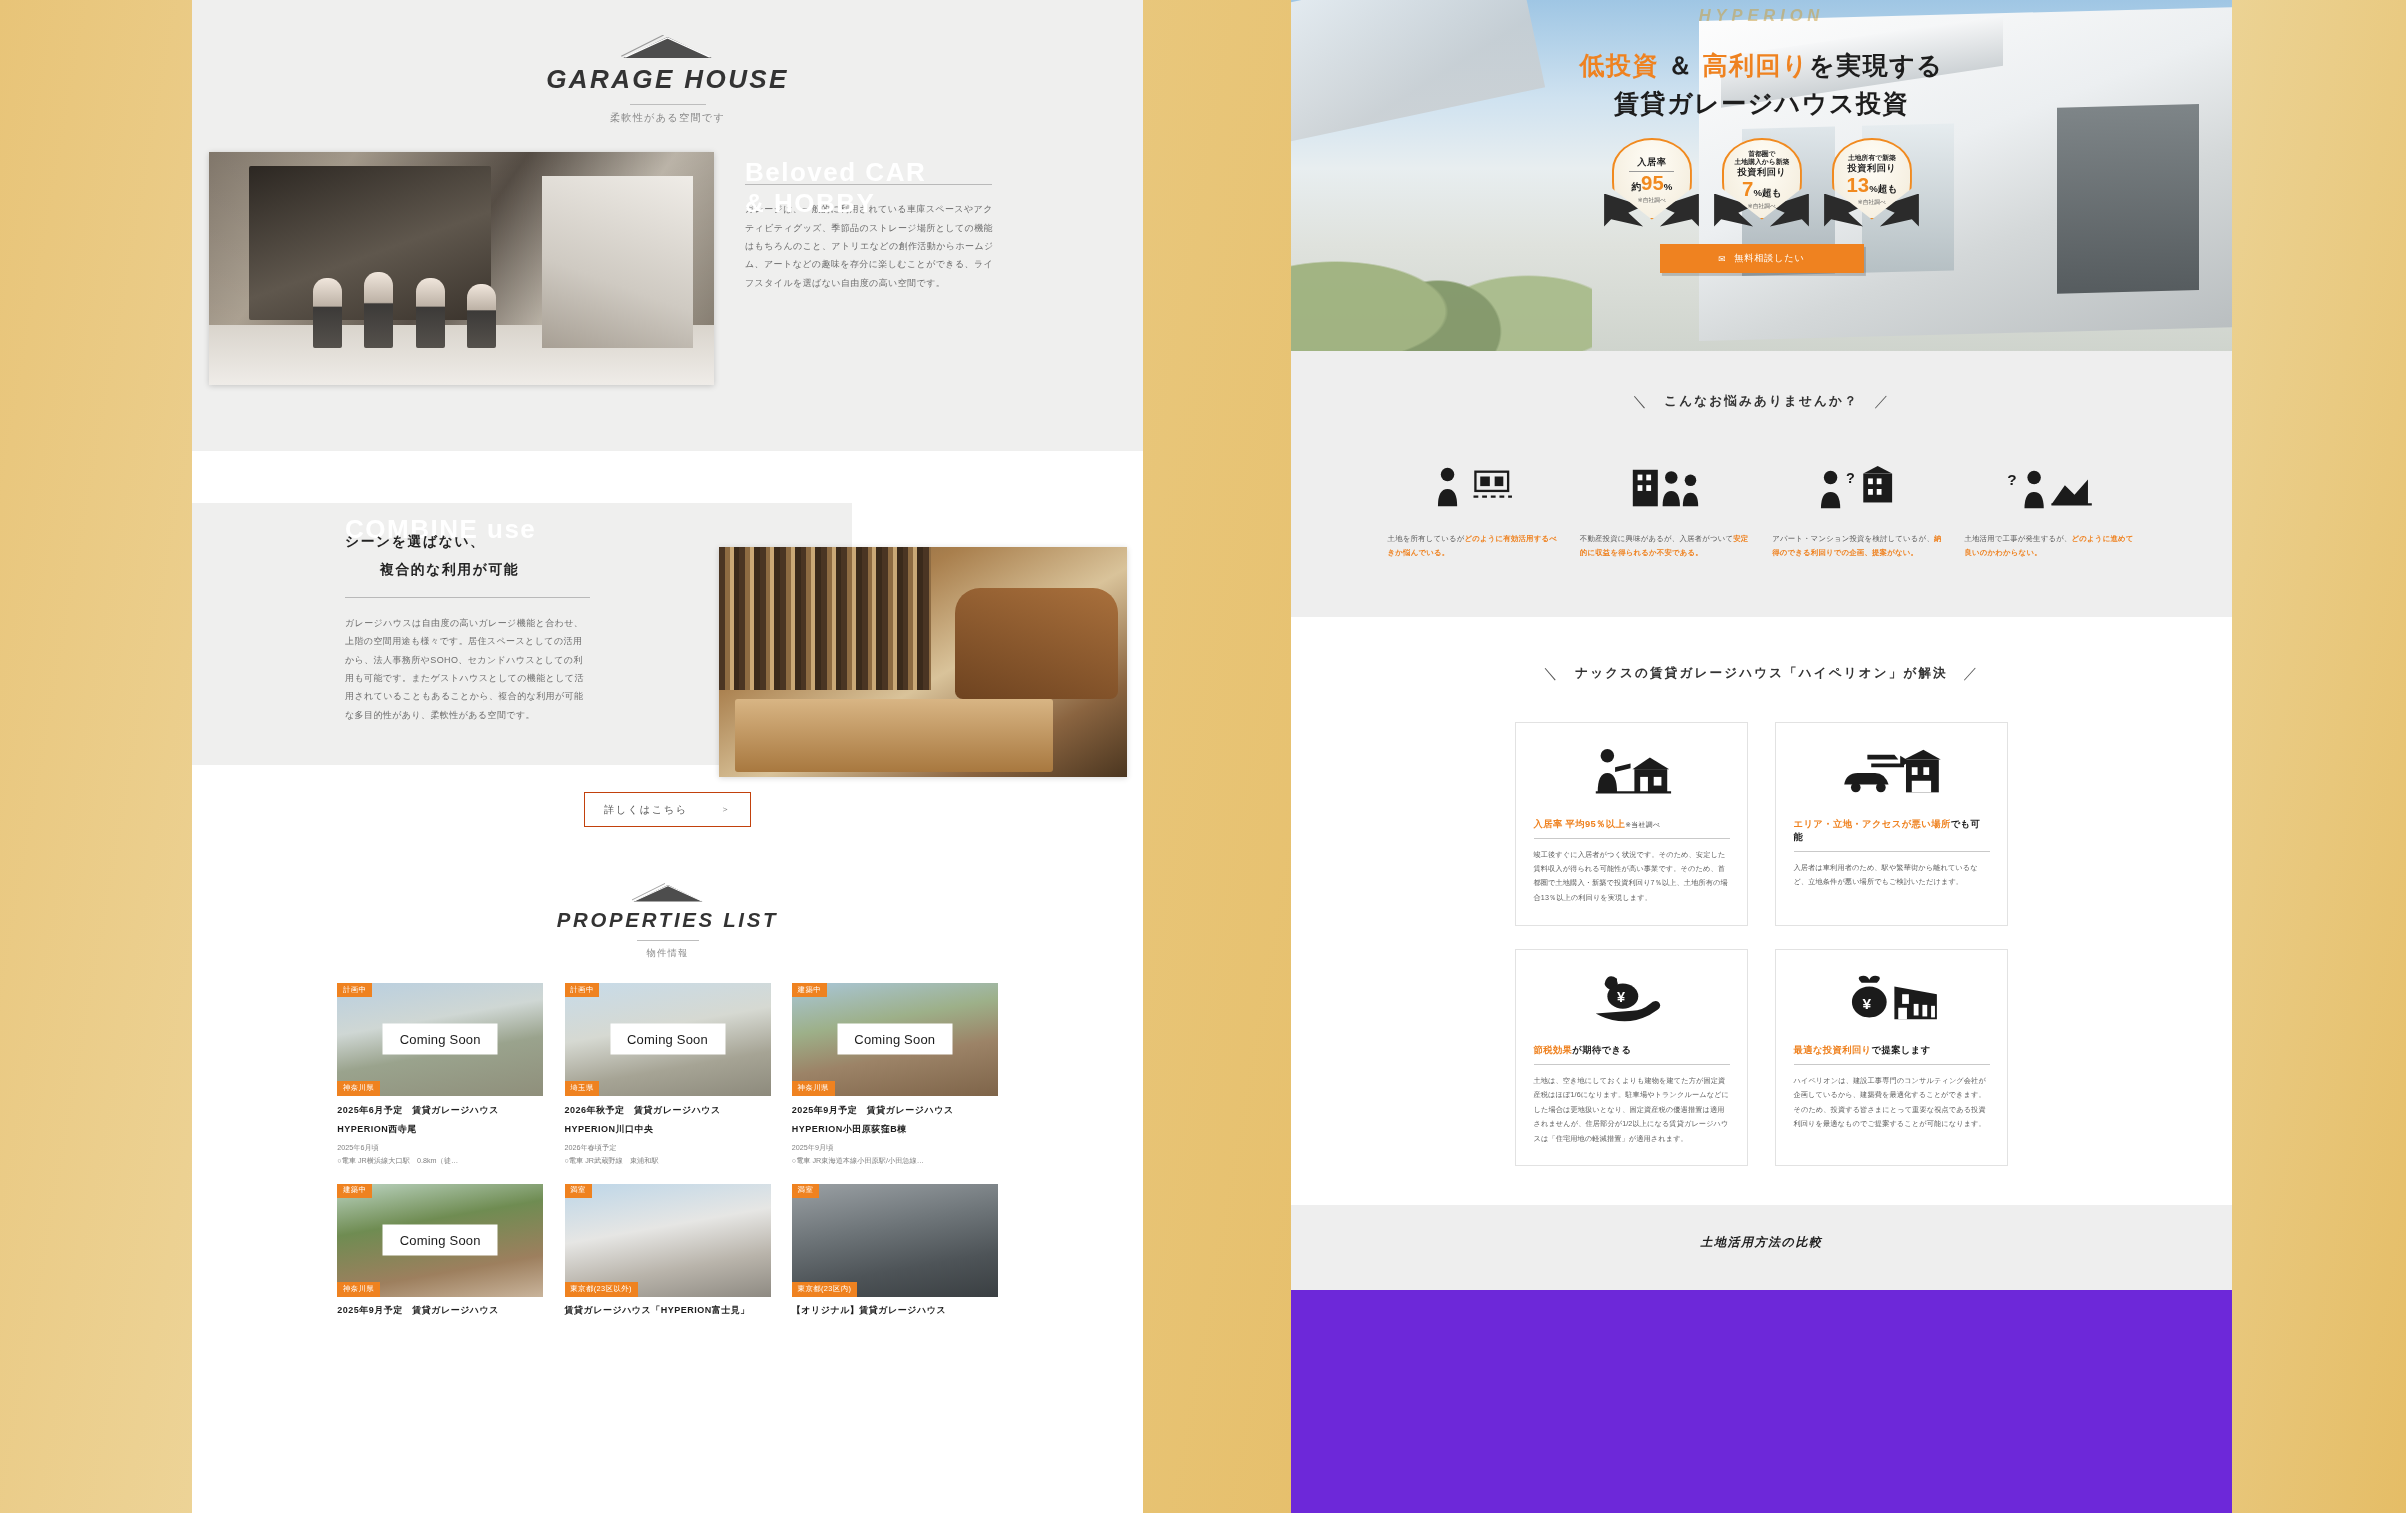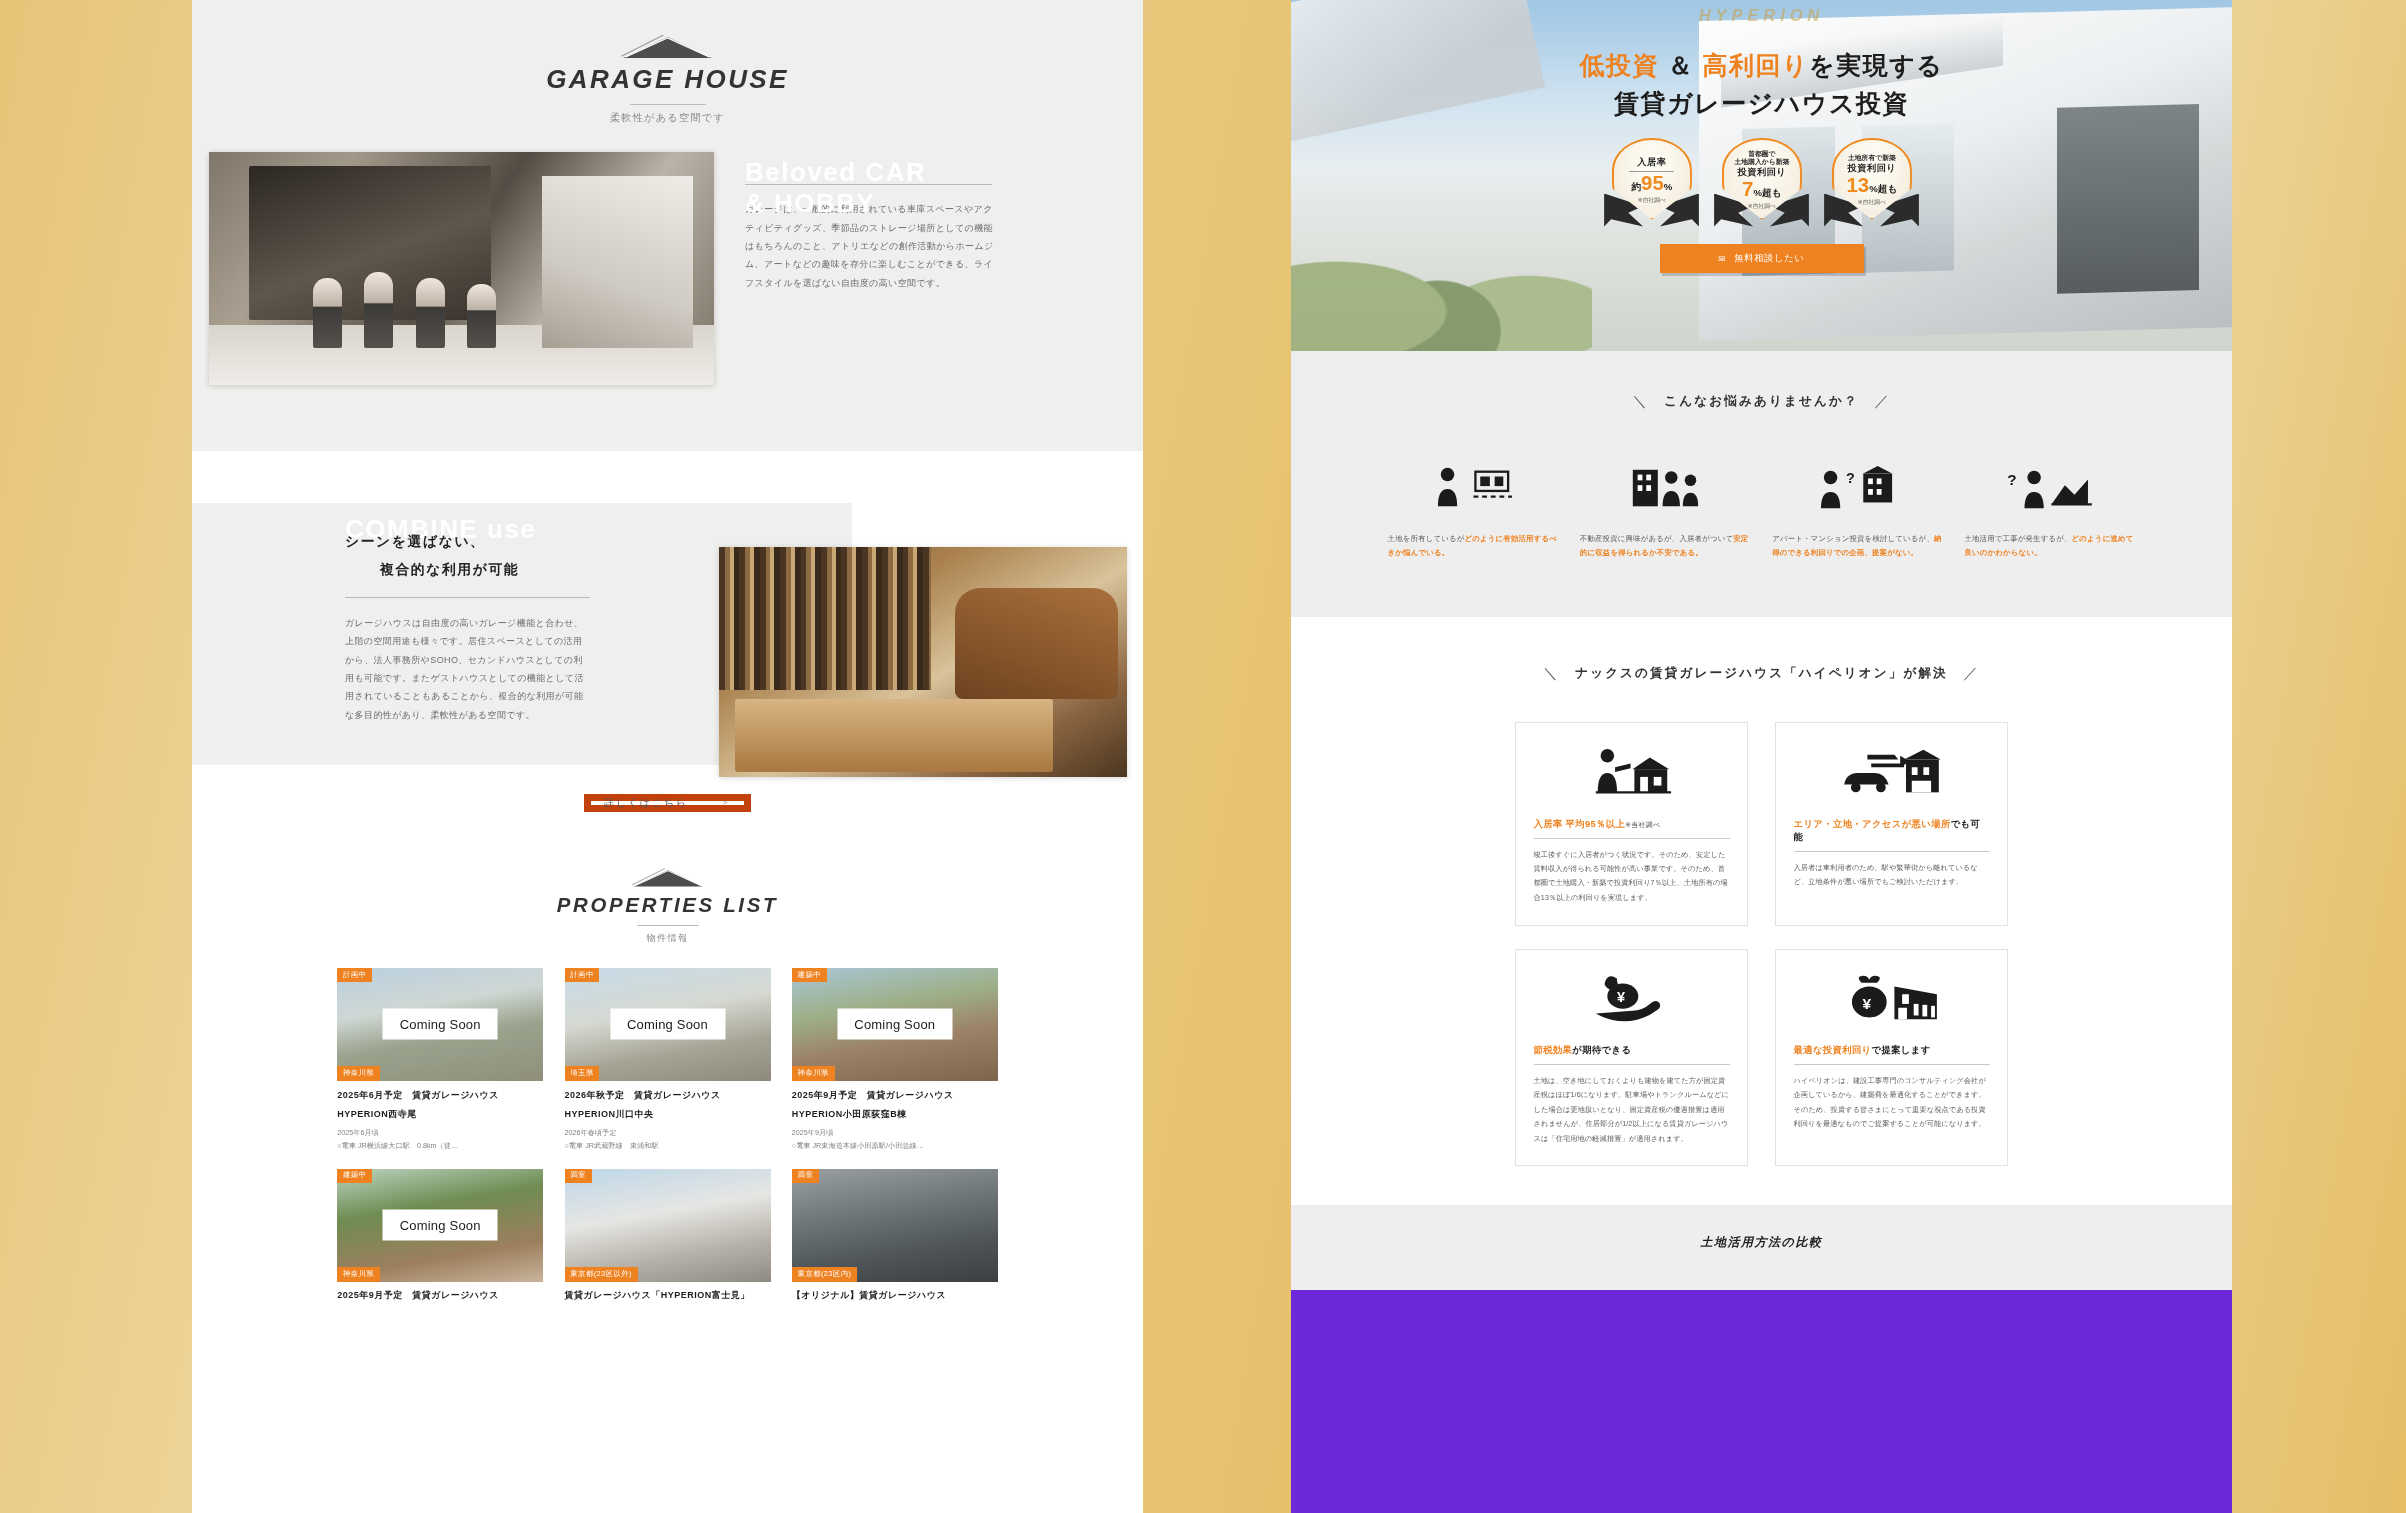--- a/index.html
+++ b/index.html
@@ -103,21 +103,21 @@
   .ph-table { position:absolute; left:4%; bottom:2%; width: 78%; height:32%;
     background: linear-gradient(180deg,#d8b584,#a8783f); border-radius:2.9px; }
   .sec2 .text { position:absolute; left: 153px; top: 25px; width: 320px; }
   .sec2 .head-rule { width: 245px; }
   .sec2 .body-jp { width: 245px; }
 
   
   .more-wrap { text-align:center; padding-top: 27px; }
   .more-btn {
     display:inline-flex; align-items:center; justify-content:center; gap: 33px;
-    width: 167px; height: 18px; border: 7px solid #c2410c; background:#fff;
+    width: 167px; height: 35px; border: 1px solid #c2410c; background:#fff;
     font-size: 10.2px; color:#555; letter-spacing:1.6px; cursor: pointer;
   }
   .more-btn .arr { font-size: 8.7px; color:#888; }
 
   
   .prop-title { text-align:center; margin-top: 56px; }
   .prop-title .logo-word { font-size: 20.4px; letter-spacing: 2.7px; }
   .prop-title .logo-roof { width: 72px; height:20.4px; margin-bottom: 5.8px;}
   .prop-title .logo-rule { width: 62px; margin: 7.8px auto 5.8px; }
   .prop-title .logo-sub { font-size: 9.3px; }

